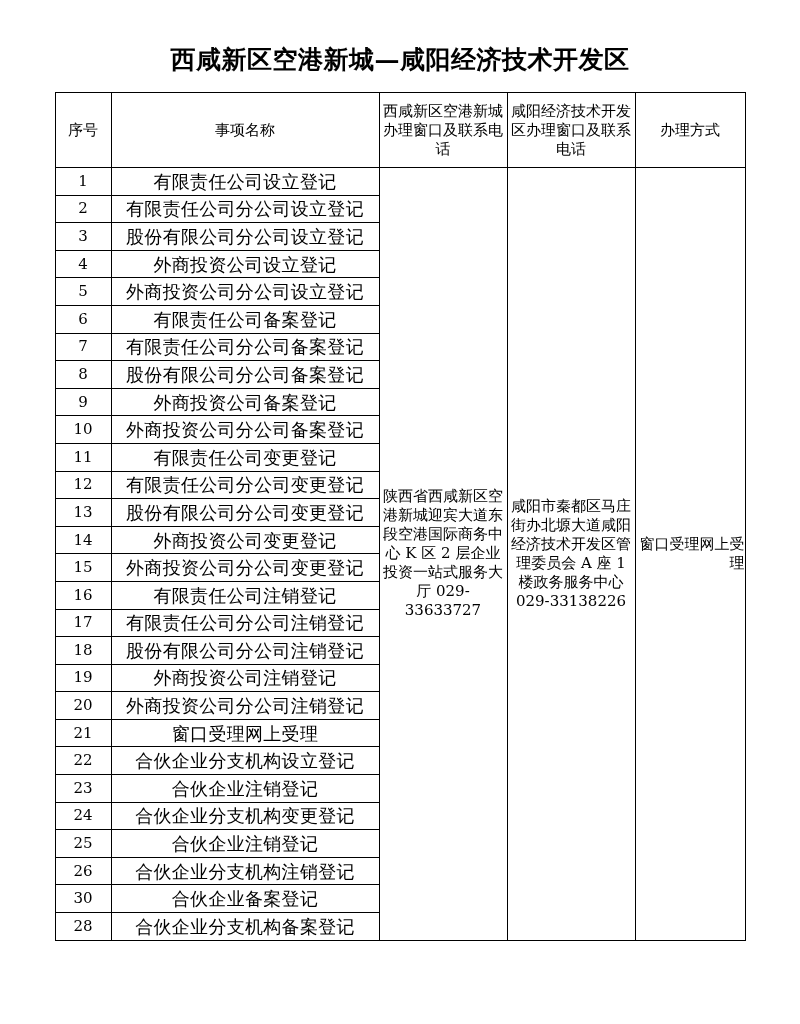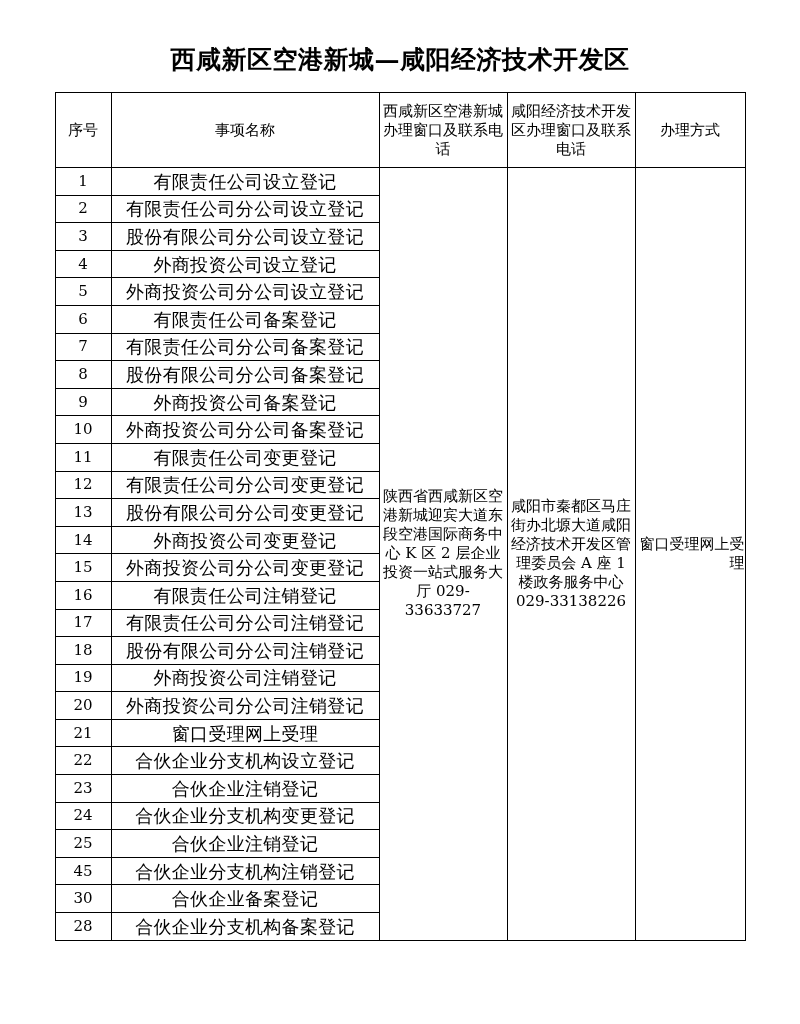--- a/index.html
+++ b/index.html
@@ -216,21 +216,21 @@
         </tr>
         <tr>
           <td class="no-cell">24</td>
           <td class="name-cell">合伙企业分支机构变更登记</td>
         </tr>
         <tr>
           <td class="no-cell">25</td>
           <td class="name-cell">合伙企业注销登记</td>
         </tr>
         <tr>
-          <td class="no-cell">45</td>
+          <td class="no-cell">26</td>
           <td class="name-cell">合伙企业分支机构注销登记</td>
         </tr>
         <tr>
           <td class="no-cell">30</td>
           <td class="name-cell">合伙企业备案登记</td>
         </tr>
         <tr>
           <td class="no-cell">28</td>
           <td class="name-cell">合伙企业分支机构备案登记</td>
         </tr>

